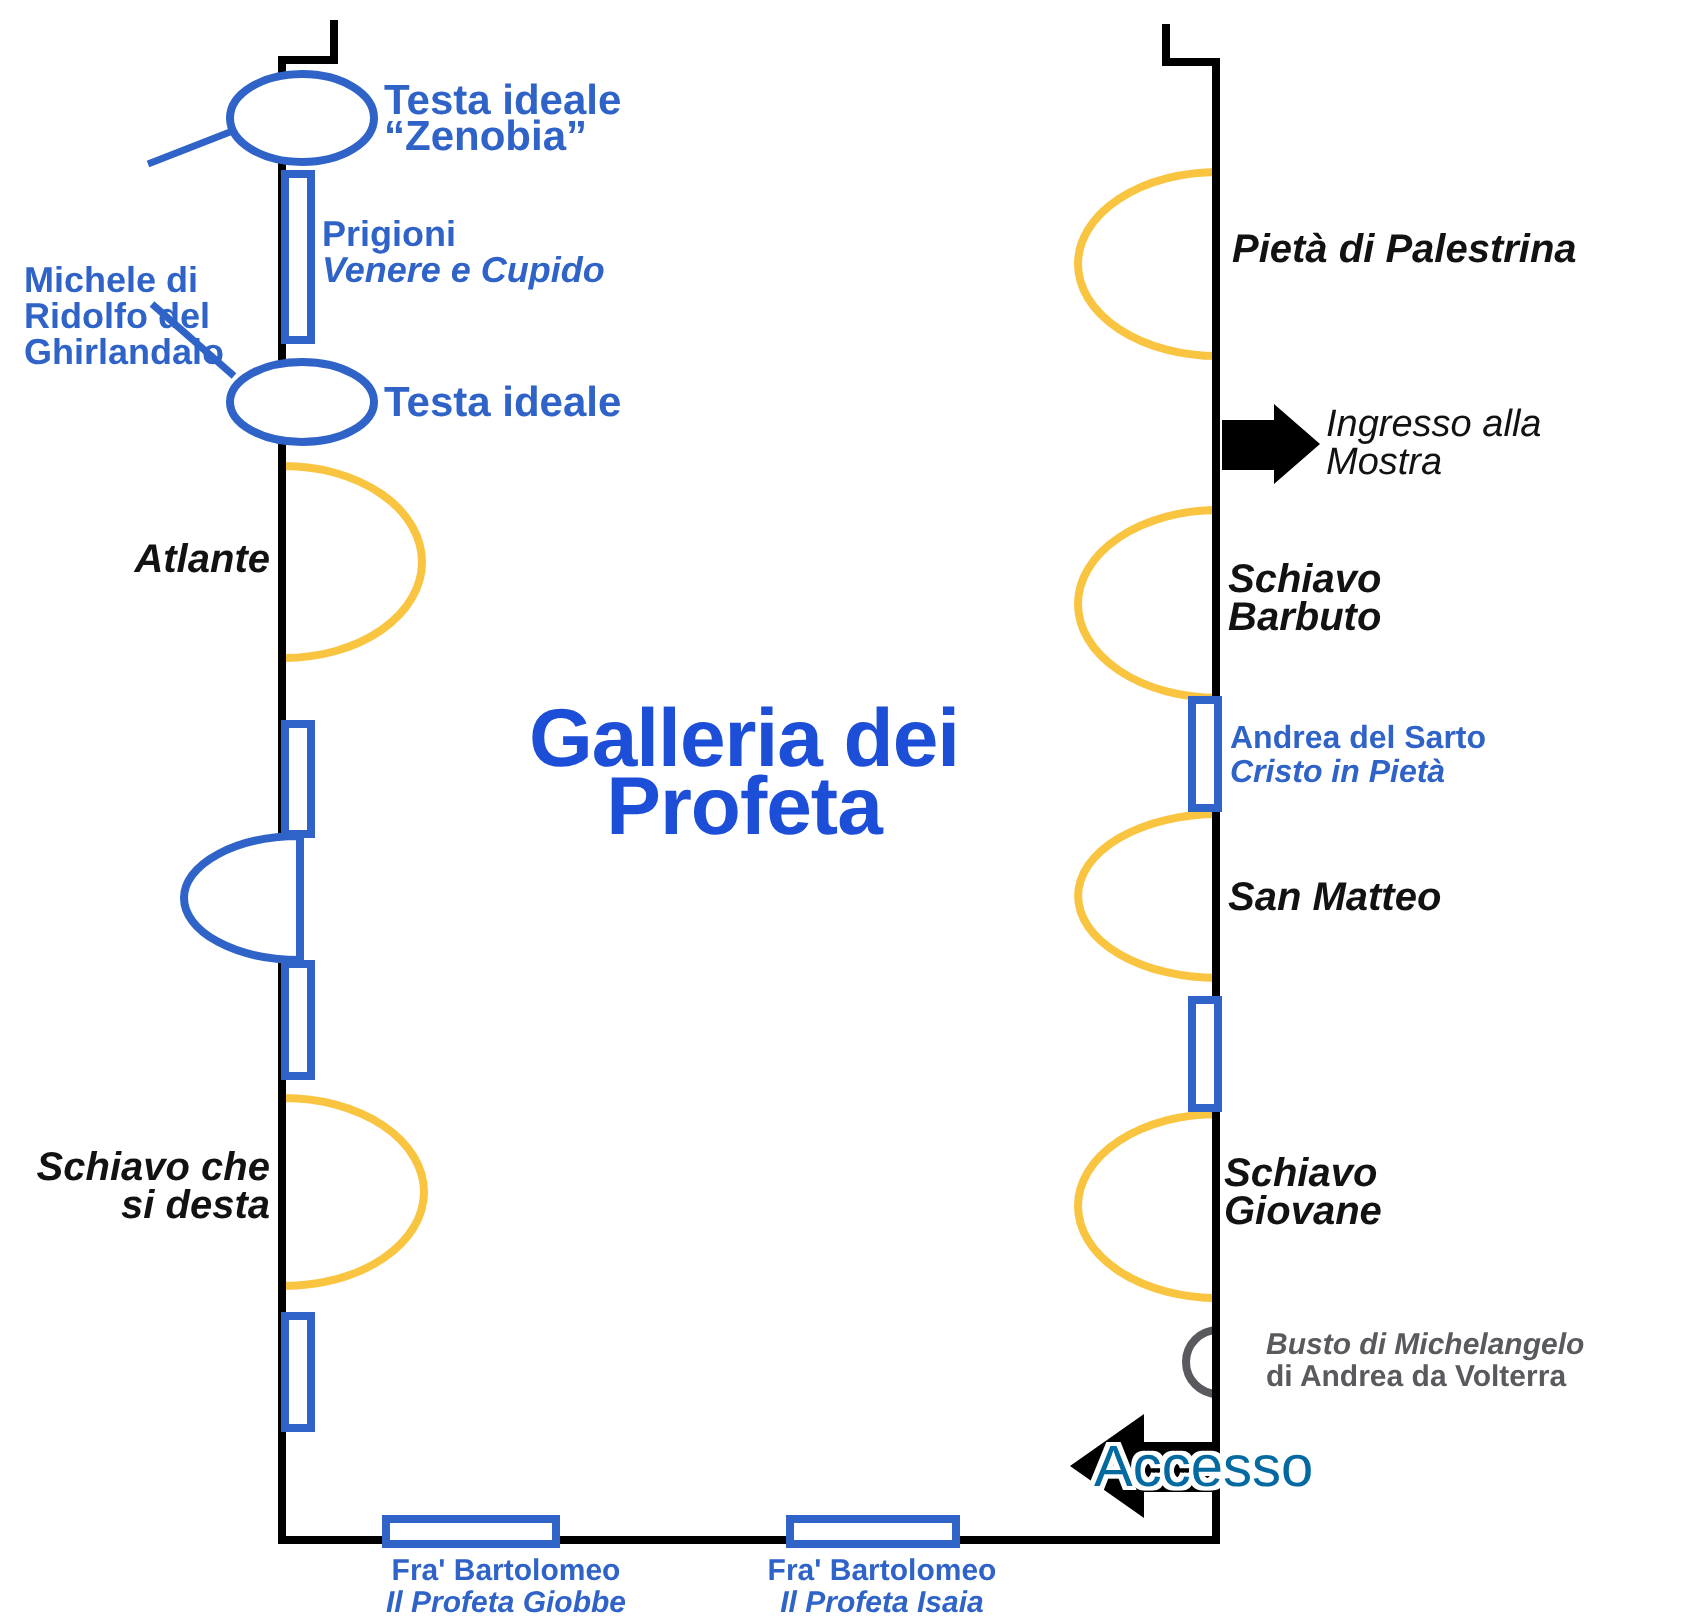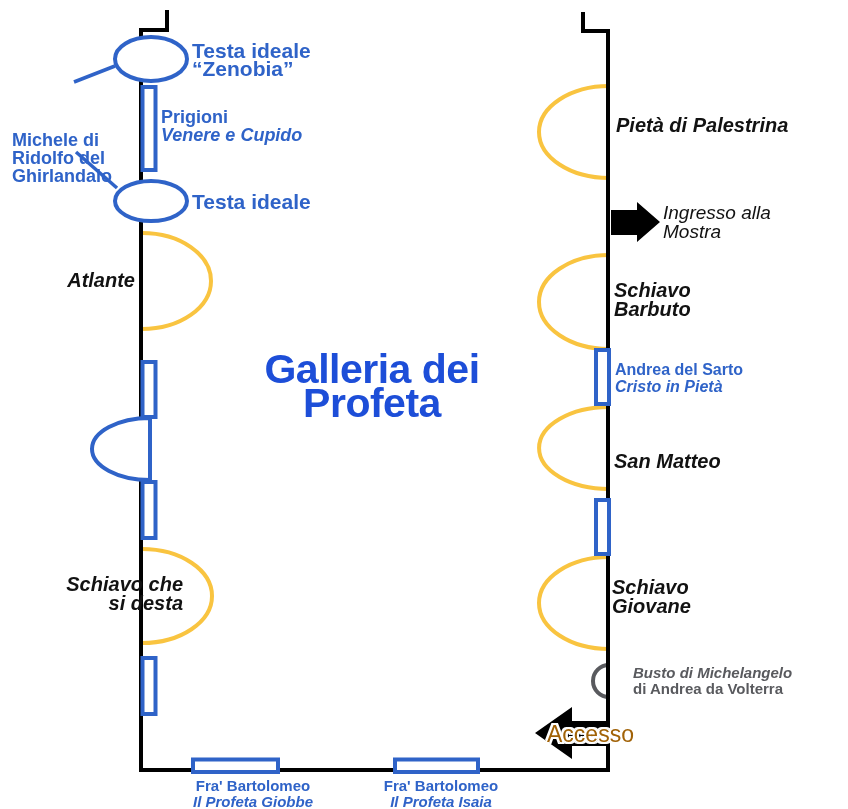--- a/index.html
+++ b/index.html
@@ -19,21 +19,21 @@
   .smallblue{font-size:16px;line-height:17px;}
   .tiny{font-size:15px;line-height:16px;}
   .right{text-align:right;}
   .center{text-align:center;}
   .title{
     font-size:41px;line-height:34px;font-weight:700;letter-spacing:-0.5px;
     text-align:center;color:#1d4ed8;
   }
   .dir{font-size:19px;line-height:19px;font-weight:500;color:#121212;}
   .accesso{
-    font-size:23px;line-height:23px;font-weight:500;color:#a16207;
+    font-size:29px;line-height:23px;font-weight:500;color:#0369a1;
     text-shadow:-2px -2px 0 #fff,2px -2px 0 #fff,-2px 2px 0 #fff,2px 2px 0 #fff,
                 0 -2px 0 #fff,0 2px 0 #fff,-2px 0 0 #fff,2px 0 0 #fff;
   }
 </style>
 </head>
 <body>
 
 <div class="stage">
 
   <svg width="848" height="809" viewBox="0 0 848 809">
@@ -91,21 +91,21 @@
   </div>
 
   <div class="lbl blue bluelbl" style="left:192px;top:193px;">
     <span>Testa ideale</span>
   </div>
 
   <div class="lbl statue right" style="left:0px;top:271px;width:135px;">
     <span>Atlante</span>
   </div>
 
-  <div class="lbl statue right" style="left:0px;top:575px;width:135px;padding-left:48px;">
+  <div class="lbl statue right" style="left:0px;top:575px;width:135px;">
     <span>Schiavo che</span>
     <span>si desta</span>
   </div>
 
   <div class="lbl title" style="left:212px;top:352px;width:320px;">
     <span>Galleria dei</span>
     <span>Profeta</span>
   </div>
 
   <div class="lbl statue" style="left:616px;top:116px;">
@@ -120,21 +120,21 @@
   <div class="lbl statue" style="left:614px;top:281px;">
     <span>Schiavo</span>
     <span>Barbuto</span>
   </div>
 
   <div class="lbl blue smallblue" style="left:615px;top:361px;">
     <span>Andrea del Sarto</span>
     <span class="it">Cristo in Pietà</span>
   </div>
 
-  <div class="lbl statue" style="left:614px;top:440px;margin-top:12px;">
+  <div class="lbl statue" style="left:614px;top:440px;">
     <span>San Matteo</span>
   </div>
 
   <div class="lbl statue" style="left:612px;top:578px;">
     <span>Schiavo</span>
     <span>Giovane</span>
   </div>
 
   <div class="lbl gray tiny" style="left:613px;top:665px;font-weight:700;margin-left:20px;">
     <span class="it">Busto di Michelangelo</span>

